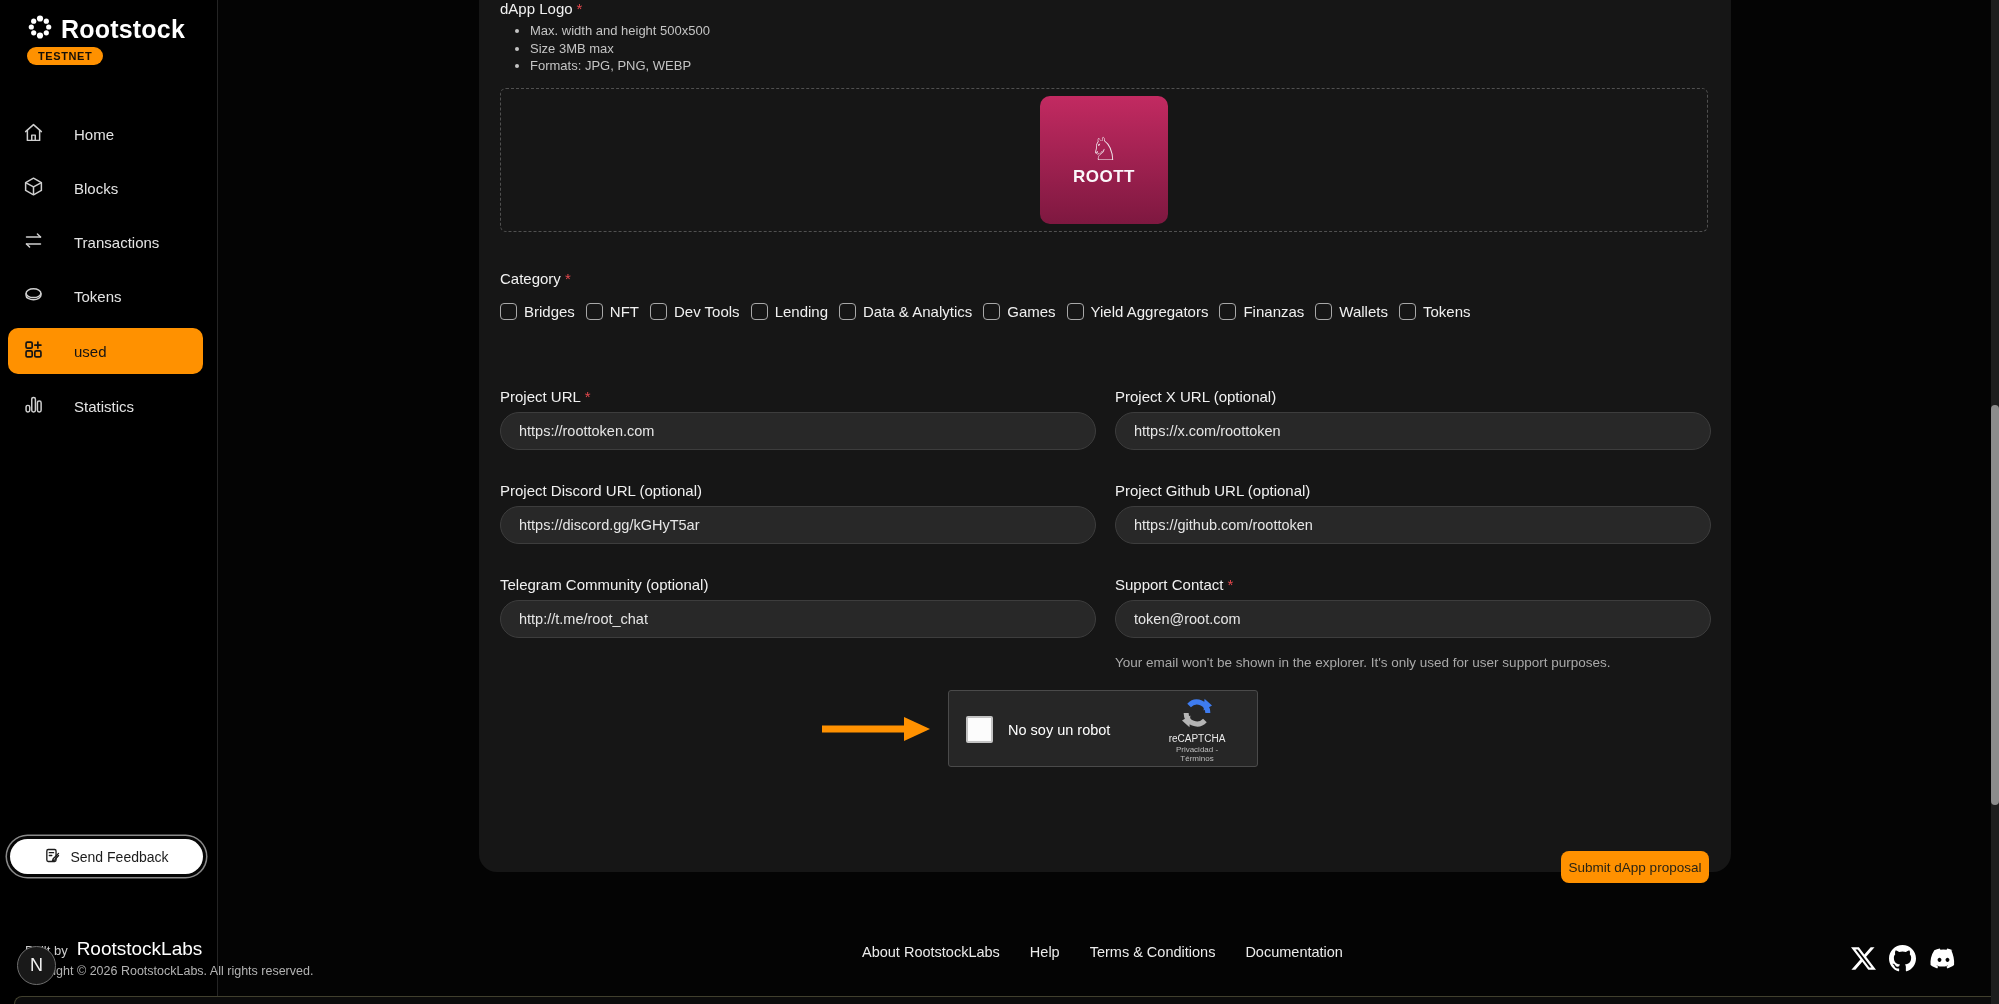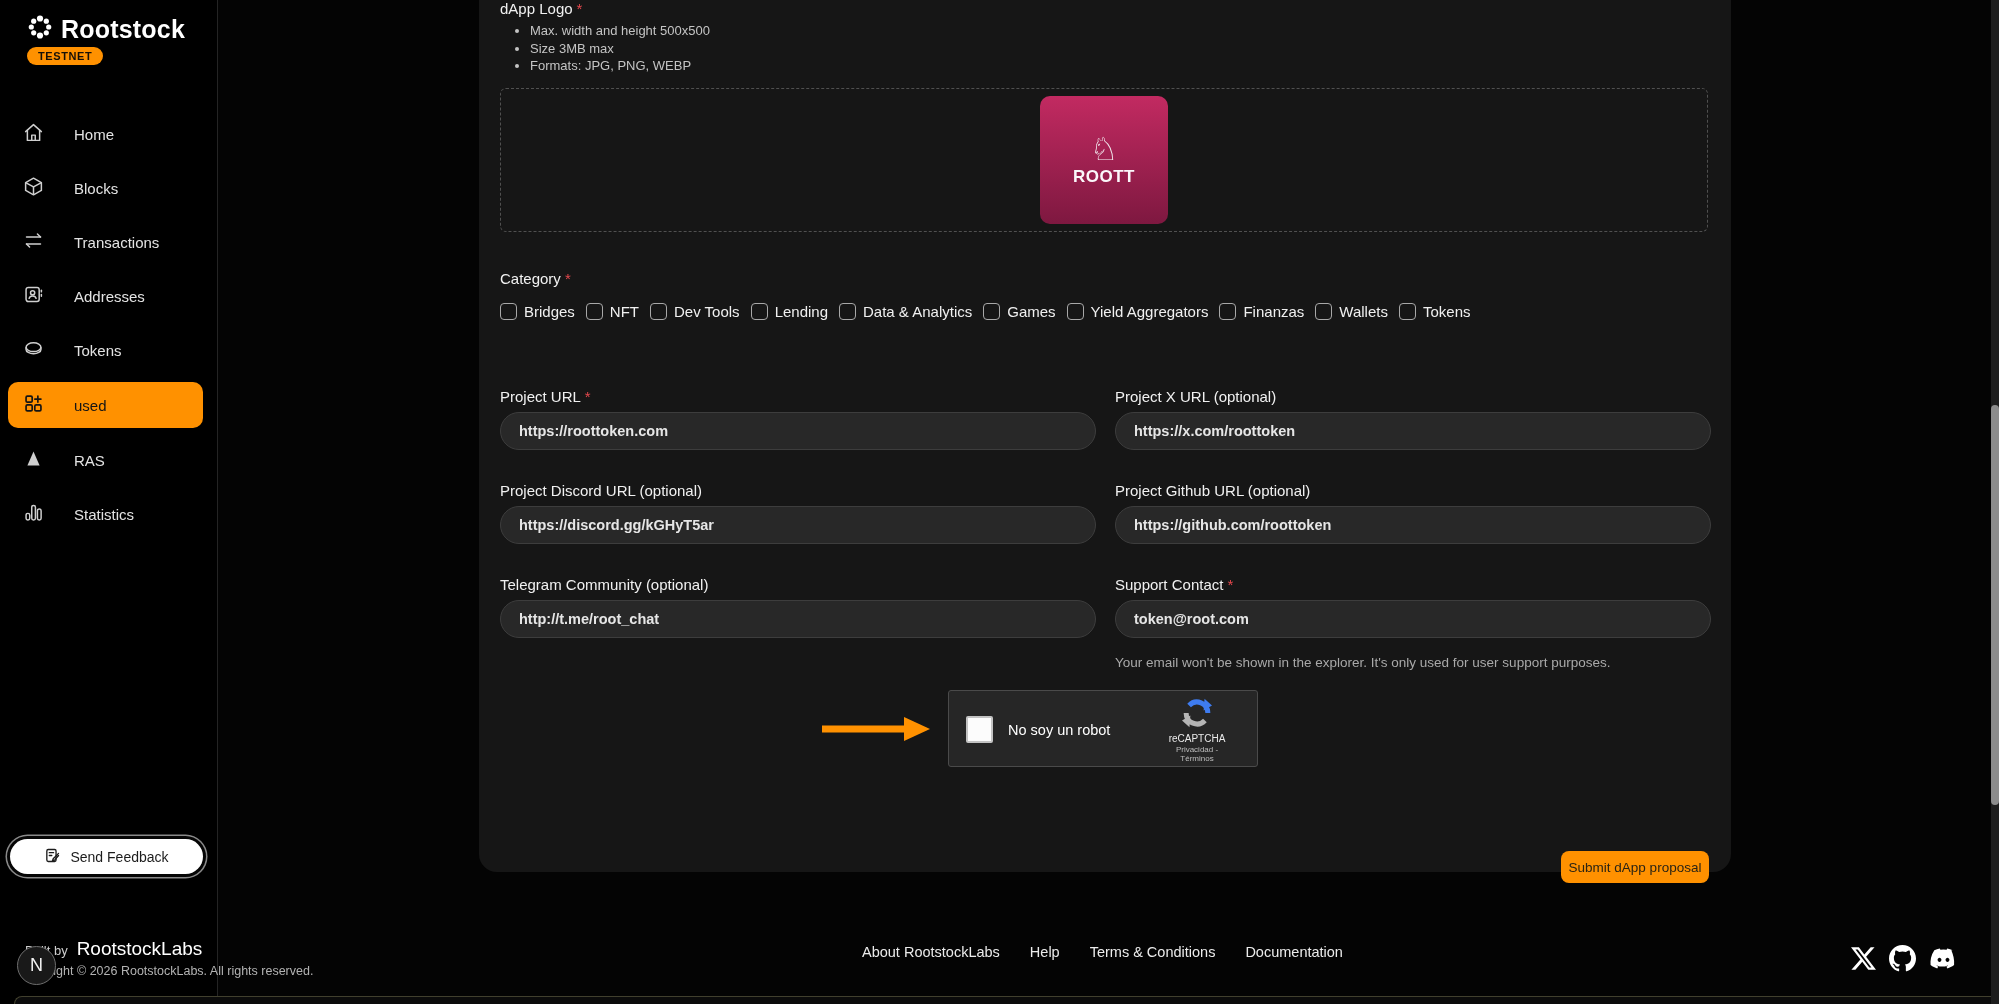--- a/index.html
+++ b/index.html
@@ -26,21 +26,21 @@
   .logo-reqs { position:absolute; left:37px; top:62px; list-style:disc; color:#c4c4c4; font-size:13px; line-height:17.5px; padding-left:14px; }
   .dropzone { position:absolute; left:21px; top:128px; width:1208px; height:144px; border:1.5px dashed #505050; border-radius:6px; display:flex; align-items:center; justify-content:center; }
   .logo-tile { width:128px; height:128px; border-radius:10px; background:linear-gradient(180deg, var(--tile_top), var(--tile_bottom)); display:flex; flex-direction:column; align-items:center; justify-content:center; gap:2px; }
   .knight { color:#f4eef2; font-size:32px; line-height:32px; }
   .tile-name { color:#fbf7fa; font-size:17px; font-weight:bold; letter-spacing:.5px; }
 
   .cat-row { position:absolute; left:21px; top:343px; display:flex; align-items:center; gap:11px; }
   .cat-opt { display:flex; align-items:center; gap:7px; color:#f0f0f0; font-size:15px; white-space:nowrap; cursor:pointer; }
   .cbox { width:17px; height:17px; border:1.5px solid #a8a8a8; border-radius:4px; background:transparent; flex:0 0 auto; }
 
-  .tinput { position:absolute; width:596px; height:38px; background:#282828; border:1px solid #3d3d3d; border-radius:19px; color:#e6e6e6; font-size:14.5px; padding:0 18px; font-family:"Liberation Sans", sans-serif; outline:none;font-weight:bold; }
+  .tinput { position:absolute; width:596px; height:38px; background:#282828; border:1px solid #3d3d3d; border-radius:19px; color:#e6e6e6; font-size:14.5px; padding:0 18px; font-family:"Liberation Sans", sans-serif; outline:none; }
   .helper { position:absolute; left:636px; top:695px; width:596px; color:#a9a9a9; font-size:13.5px; }
 
   
   .captcha { position:absolute; left:469px; top:730px; width:310px; height:77px; background:#262626; border:1px solid #4a4a4a; border-radius:3px; }
   .cap-box { position:absolute; left:17px; top:25px; width:27px; height:27px; background:#fcfcfc; border:2px solid #c3c3c3; border-radius:2px; cursor:pointer; }
   .cap-text { position:absolute; left:59px; top:31px; color:#fff; font-size:14.5px; }
   .cap-logo { position:absolute; right:28px; top:7px; width:64px; text-align:center; }
   .cap-brand { color:#eaeaea; font-size:10px; margin-top:1px; }
   .cap-links { color:#bdbdbd; font-size:8px; margin-top:1px; }
 
@@ -110,51 +110,35 @@
       <div class="nav-item">
         <span><svg width="21" height="21" viewBox="0 0 24 24" fill="none" stroke="#cfcfcf" stroke-width="1.7" stroke-linecap="round" stroke-linejoin="round">
               <path d="M4 8 H20"></path>
               <path d="M16.5 4.5 L20 8"></path>
               <path d="M20 16 H4"></path>
               <path d="M7.5 19.5 L4 16"></path>
             </svg></span>
         <span>Transactions</span>
       </div>
       <div class="nav-item">
-        <span><svg width="21" height="21" viewBox="0 0 24 24" fill="none" stroke="#cfcfcf" stroke-width="1.7" stroke-linejoin="round">
-              <rect x="3.5" y="4" width="15" height="16" rx="2.5"></rect>
-              <circle cx="11" cy="10" r="2.4"></circle>
-              <path d="M6.8 17 C7.4 14.8 9 13.8 11 13.8 C13 13.8 14.6 14.8 15.2 17"></path>
-              <path d="M21 7 V9" stroke-linecap="round"></path>
-              <path d="M21 12 V14" stroke-linecap="round"></path>
-            </svg></span>
-        <span>Addresses</span>
-      </div>
-      <div class="nav-item">
         <span><svg width="21" height="21" viewBox="0 0 24 24" fill="none" stroke="#cfcfcf" stroke-width="1.7">
               <ellipse cx="12" cy="10.5" rx="8.5" ry="5"></ellipse>
               <path d="M3.5 10.5 V13 C3.5 15.8 7.3 18 12 18 C16.7 18 20.5 15.8 20.5 13 V10.5"></path>
             </svg></span>
         <span>Tokens</span>
       </div>
       <div class="nav-item active">
         <span><svg width="21" height="21" viewBox="0 0 24 24" fill="none" stroke="#141414" stroke-width="1.9" stroke-linecap="round" stroke-linejoin="round">
               <rect x="3.5" y="3.5" width="7" height="7" rx="1.5"></rect>
               <rect x="3.5" y="13.5" width="7" height="7" rx="1.5"></rect>
               <rect x="13.5" y="13.5" width="7" height="7" rx="1.5"></rect>
               <path d="M17 3.5 V10.5"></path>
               <path d="M13.5 7 H20.5"></path>
             </svg></span>
         <span>used</span>
-      </div>
-      <div class="nav-item">
-        <span><svg width="21" height="21" viewBox="0 0 24 24">
-              <path class="fillpart" d="M12 4 L19 20 H5 Z" fill="#cfcfcf" stroke="none"></path>
-            </svg></span>
-        <span>RAS</span>
       </div>
       <div class="nav-item">
         <span><svg width="21" height="21" viewBox="0 0 24 24" fill="none" stroke="#cfcfcf" stroke-width="1.7" stroke-linejoin="round">
               <rect x="3.5" y="13" width="4.2" height="7.5" rx="2"></rect>
               <rect x="10" y="4" width="4.2" height="16.5" rx="2"></rect>
               <rect x="16.5" y="8" width="4.2" height="12.5" rx="2"></rect>
             </svg></span>
         <span>Statistics</span>
       </div>
     </div>

